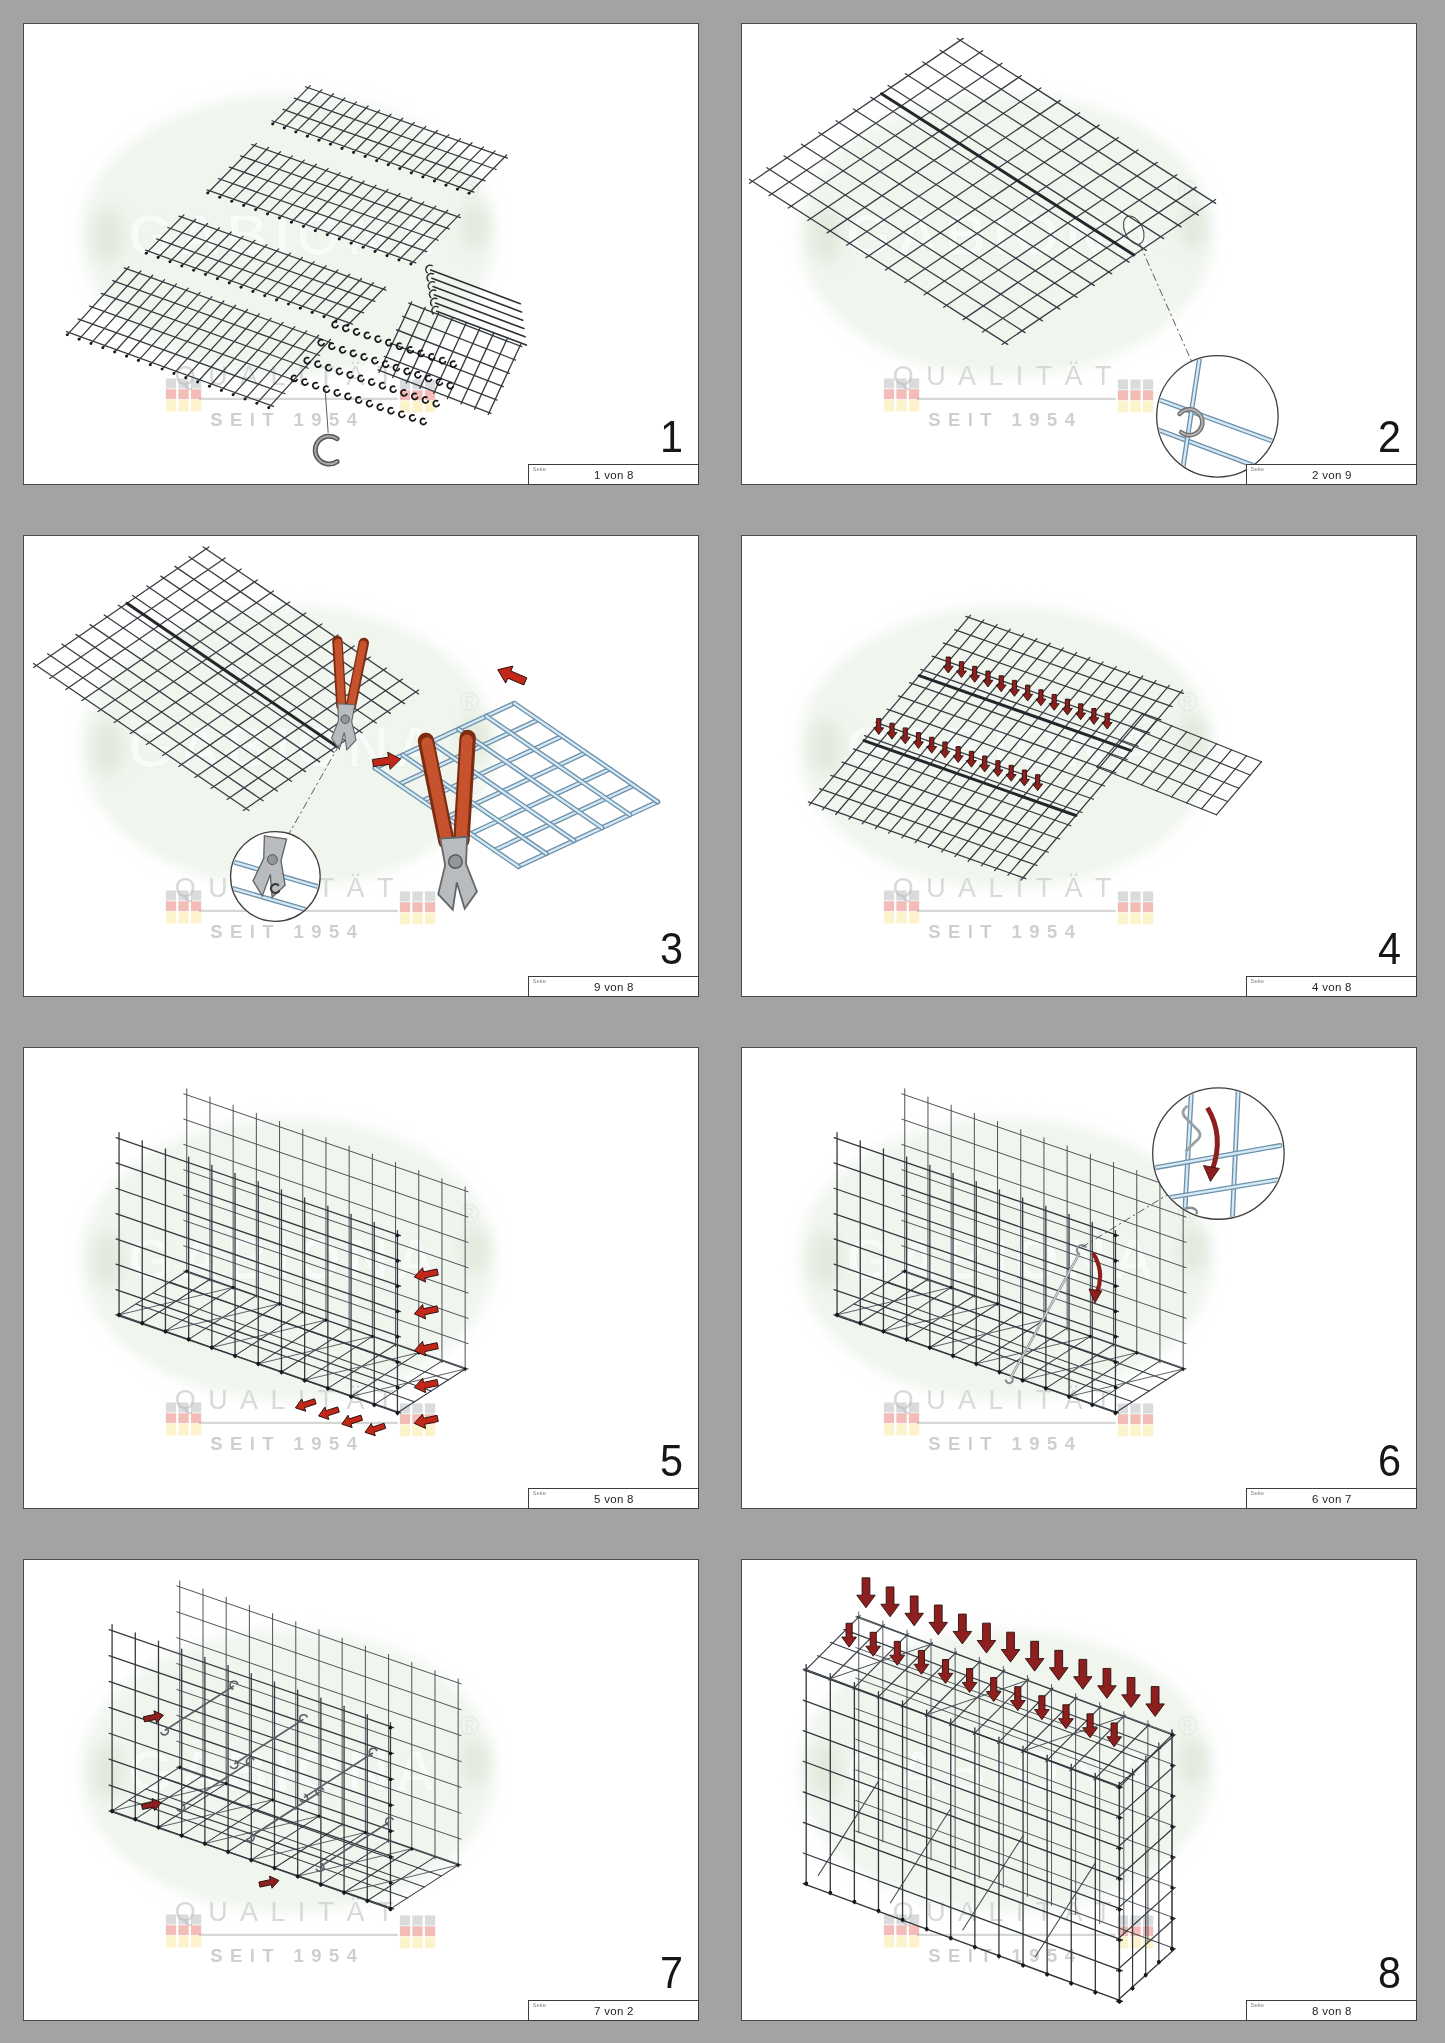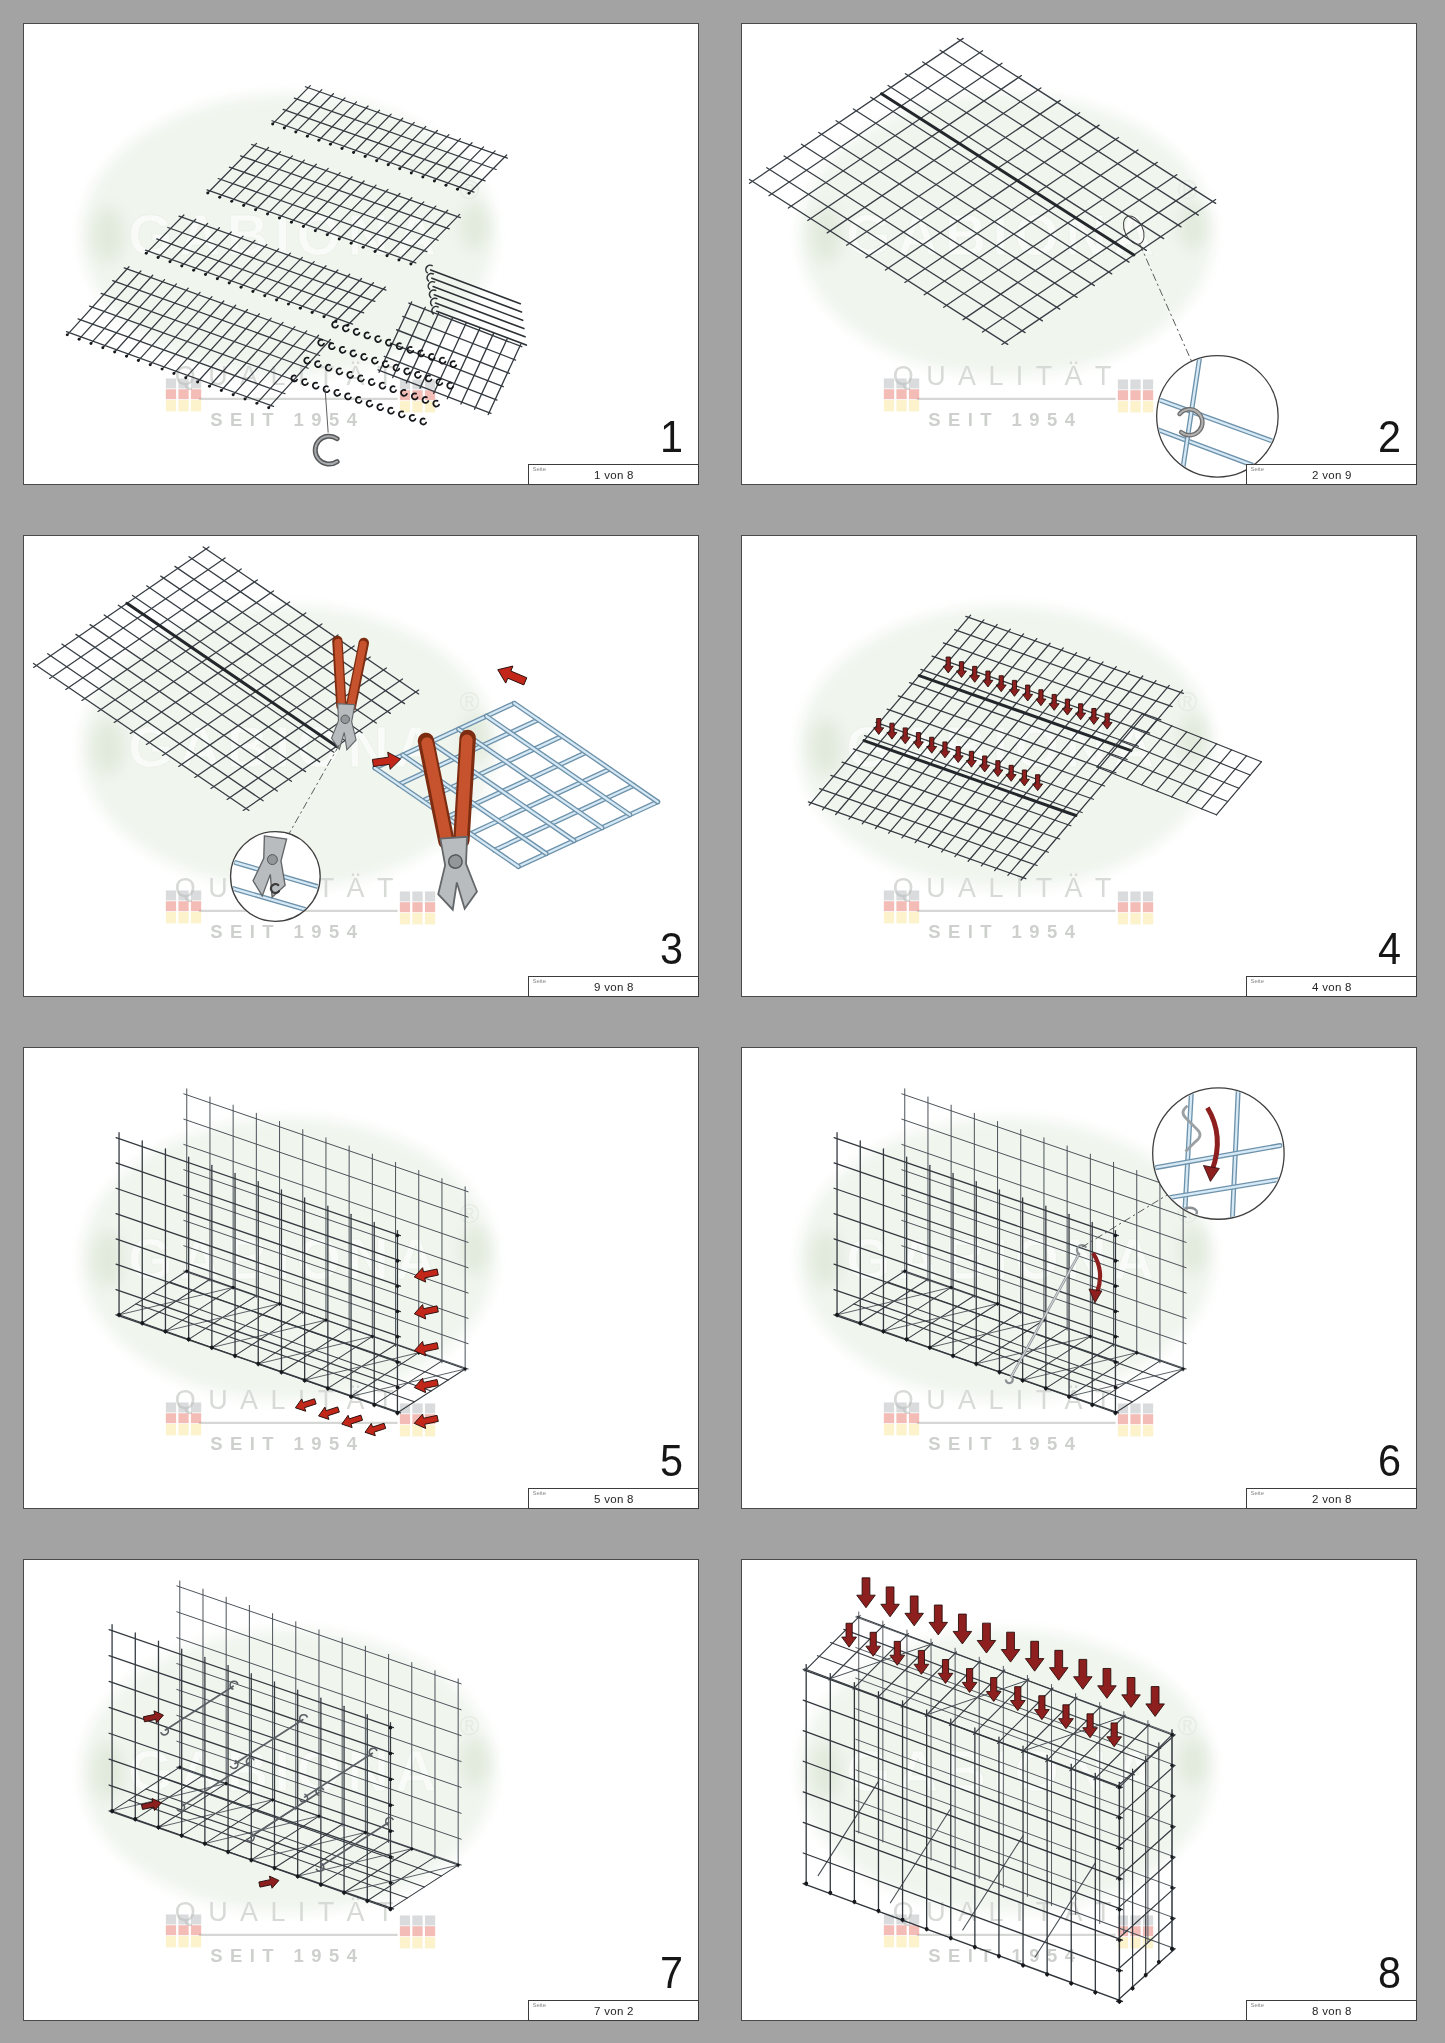--- a/index.html
+++ b/index.html
@@ -979,21 +979,21 @@
             <path d="M447,58 q-8,6 -2,12 l12,12 q6,6 -2,12 l-10,10" stroke="#9aa0a4" stroke-width="2.8" fill="none"></path>
             <path d="M467,60 Q484,88 472,122" stroke="#8e1f1f" stroke-width="5" fill="none"></path>
             <polygon points="470,134 463,118 479,121" fill="#8e1f1f" stroke="#2a0f0c" stroke-width="0.8"></polygon>
             <ellipse cx="449" cy="165" rx="7.5" ry="4.5" stroke="#8b9094" stroke-width="2.4" fill="none"></ellipse>
           </g>
         </g>
       </svg>
     <div class="stepnum">6</div>
     <div class="pagebox">
       <span class="tag">Seite</span>
-      <span class="cap">2 von 8</span>
+      <span class="cap">6 von 7</span>
     </div>
   </section>
   <section class="panel r3 c0">
     <svg class="art" viewBox="0 0 676 462">
         <defs>
           <filter id="w6b" x="-40%" y="-40%" width="180%" height="180%">
             <feGaussianBlur stdDeviation="7"></feGaussianBlur>
           </filter>
         </defs>
         <g>

